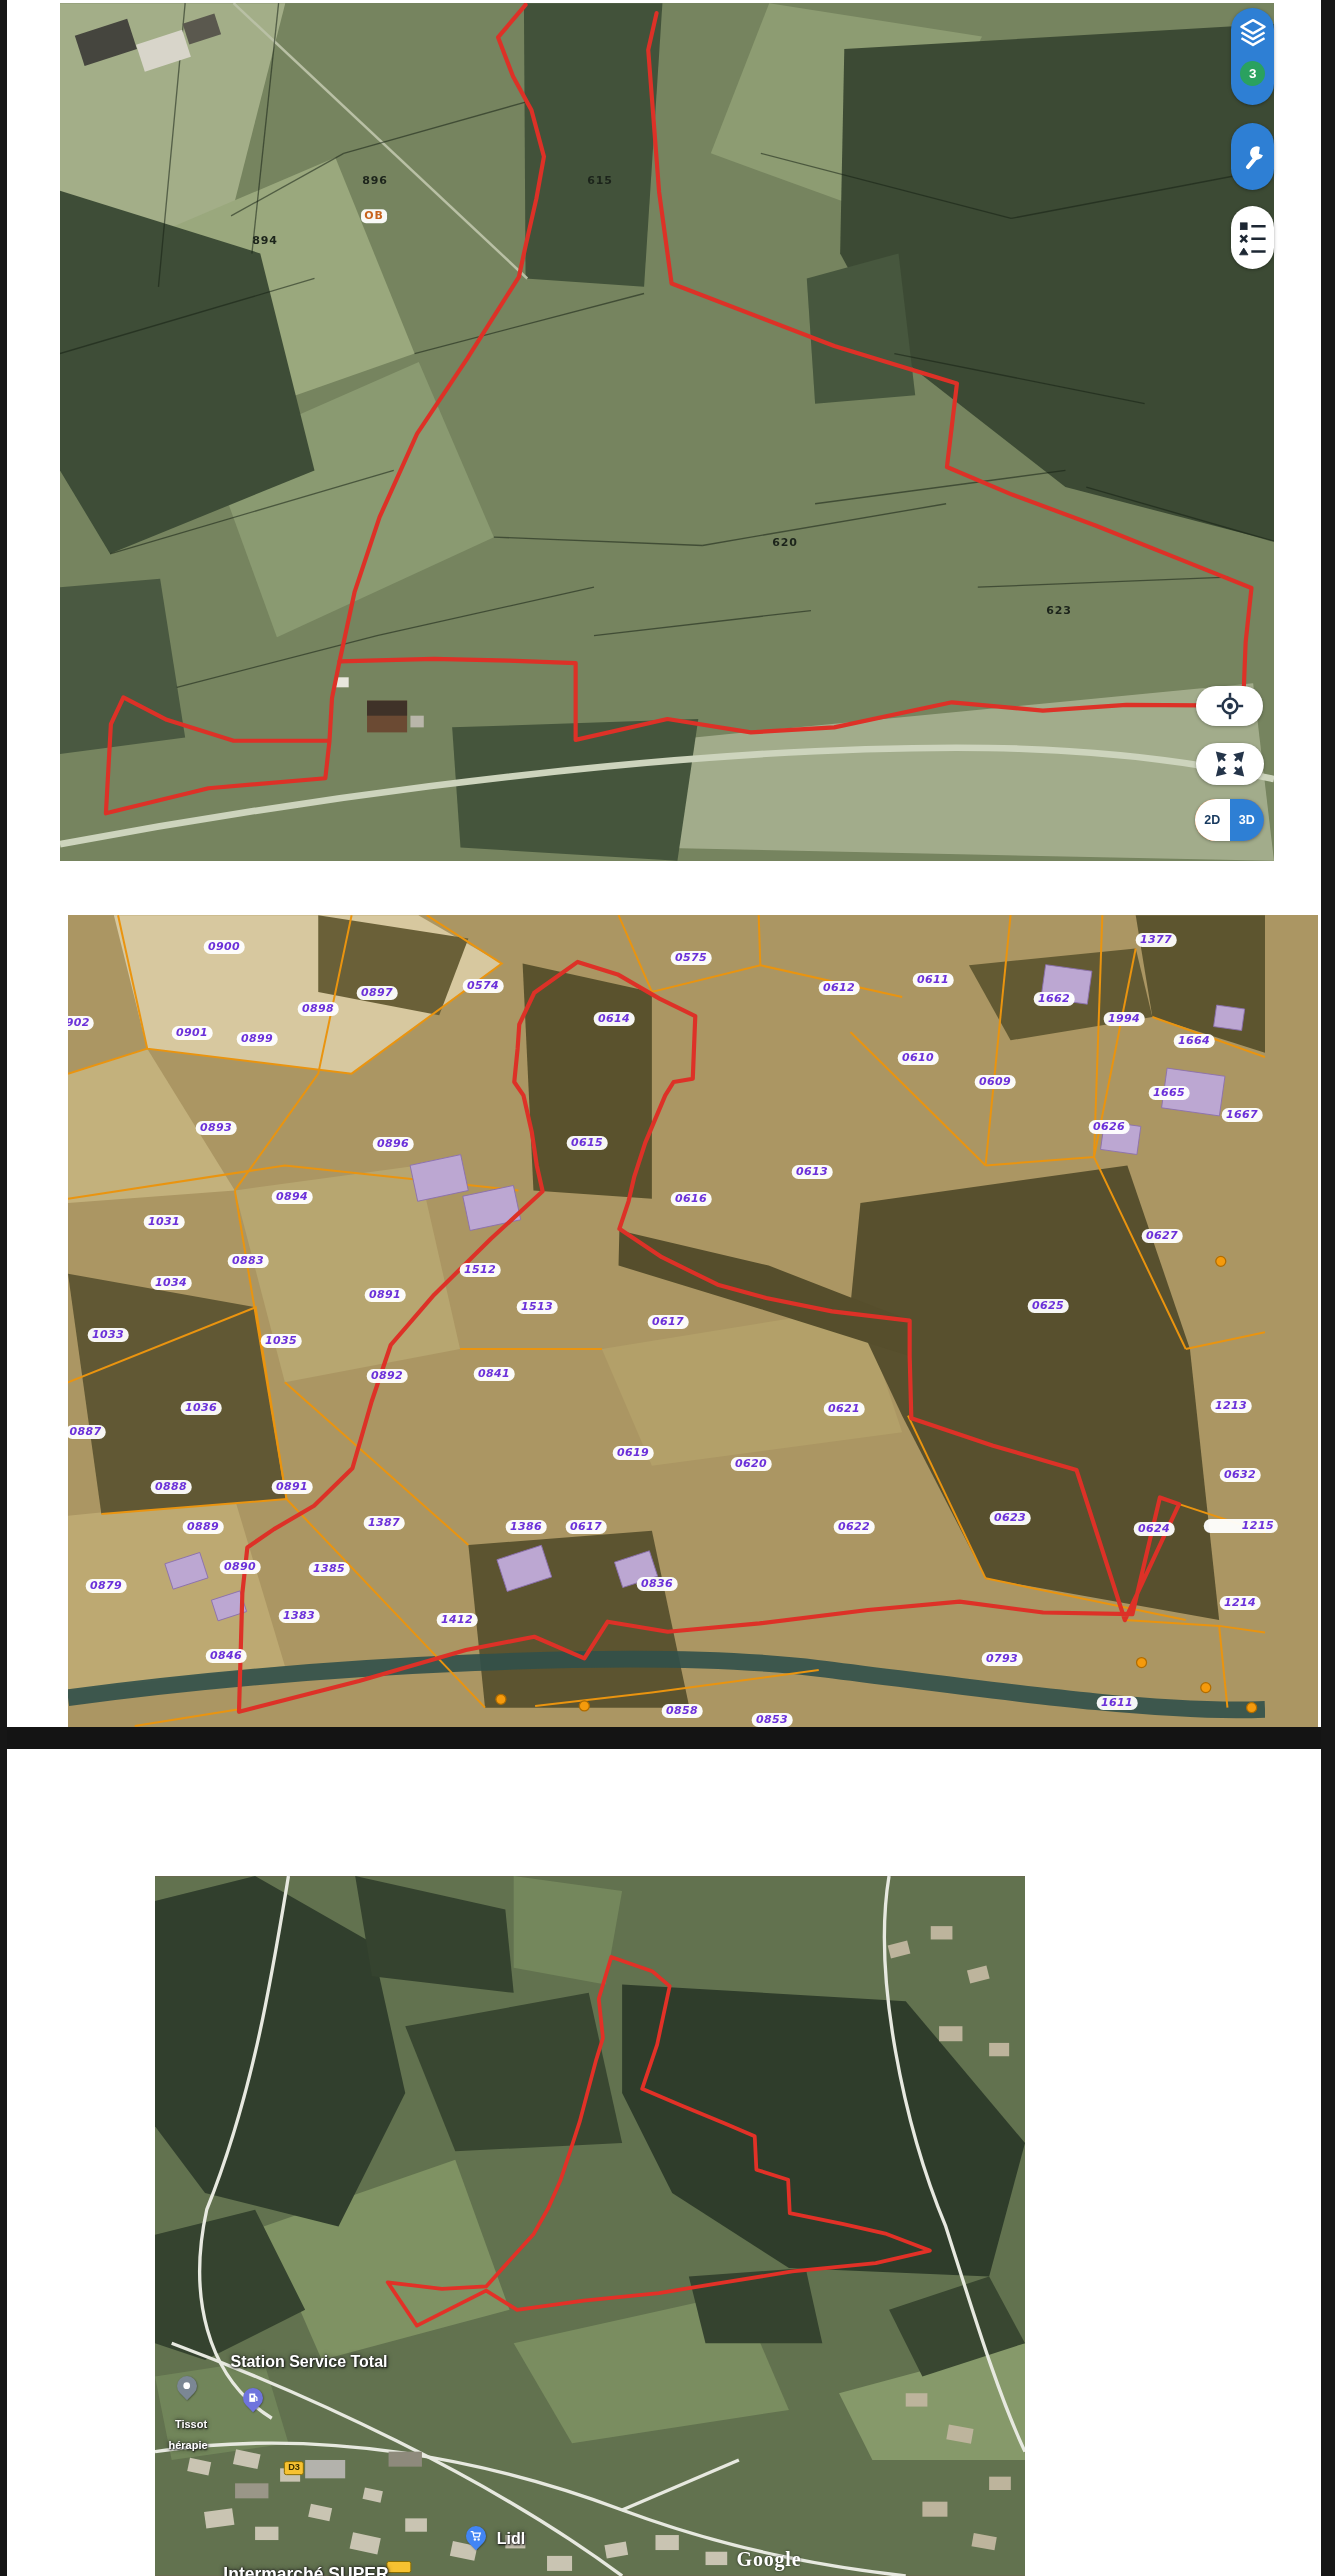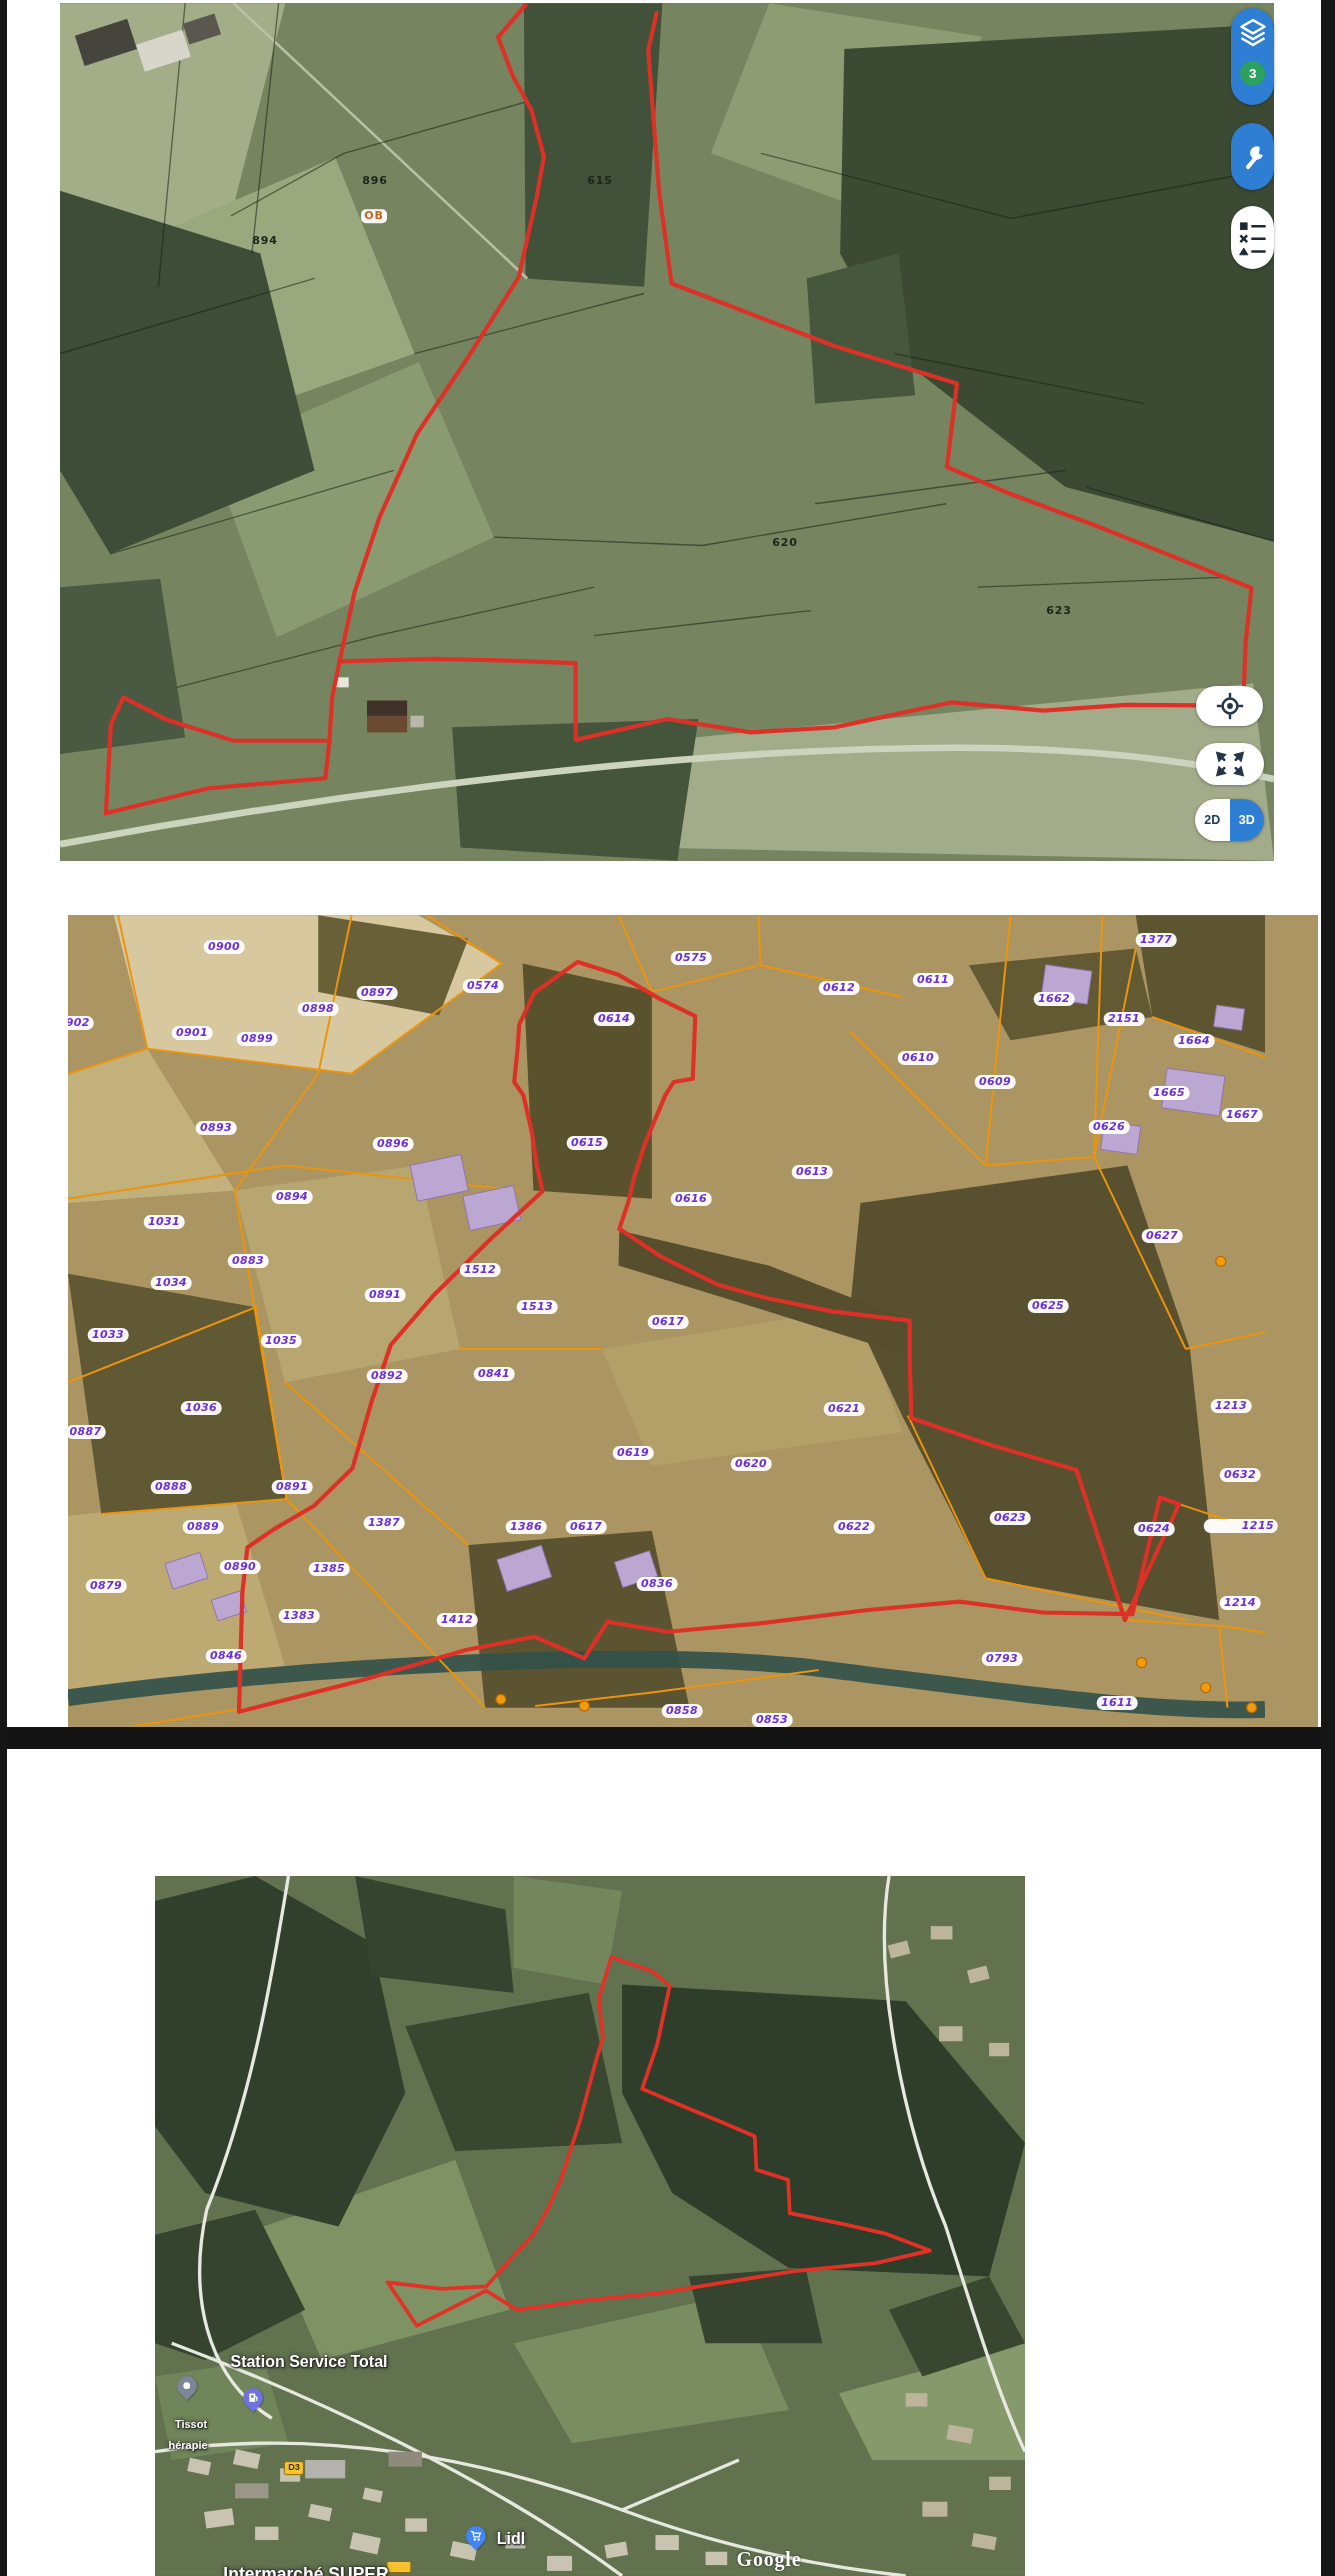--- a/index.html
+++ b/index.html
@@ -296,21 +296,21 @@
         <div class="plabel" style="left: 231px; top: 701px;">1383</div>
         <div class="plabel" style="left: 158px; top: 741px;">0846</div>
         <div class="plabel" style="left: 389px; top: 705px;">1412</div>
         <div class="plabel" style="left: 415px; top: 71px;">0574</div>
         <div class="plabel" style="left: 623px; top: 43px;">0575</div>
         <div class="plabel" style="left: 546px; top: 104px;">0614</div>
         <div class="plabel" style="left: 771px; top: 73px;">0612</div>
         <div class="plabel" style="left: 865px; top: 65px;">0611</div>
         <div class="plabel" style="left: 1088px; top: 25px;">1377</div>
         <div class="plabel" style="left: 986px; top: 84px;">1662</div>
-        <div class="plabel" style="left: 1056px; top: 104px;">2151</div>
+        <div class="plabel" style="left: 1056px; top: 104px;">1994</div>
         <div class="plabel" style="left: 1126px; top: 126px;">1664</div>
         <div class="plabel" style="left: 850px; top: 143px;">0610</div>
         <div class="plabel" style="left: 927px; top: 167px;">0609</div>
         <div class="plabel" style="left: 1101px; top: 178px;">1665</div>
         <div class="plabel" style="left: 1041px; top: 212px;">0626</div>
         <div class="plabel" style="left: 1174px; top: 200px;">1667</div>
         <div class="plabel" style="left: 744px; top: 257px;">0613</div>
         <div class="plabel" style="left: 519px; top: 228px;">0615</div>
         <div class="plabel" style="left: 623px; top: 284px;">0616</div>
         <div class="plabel" style="left: 412px; top: 355px;">1512</div>

